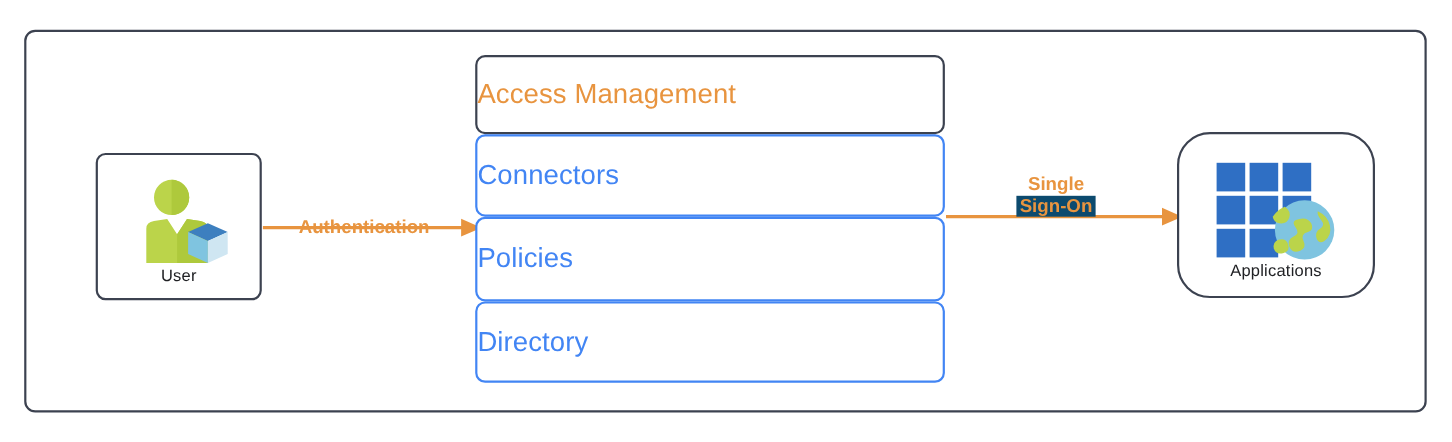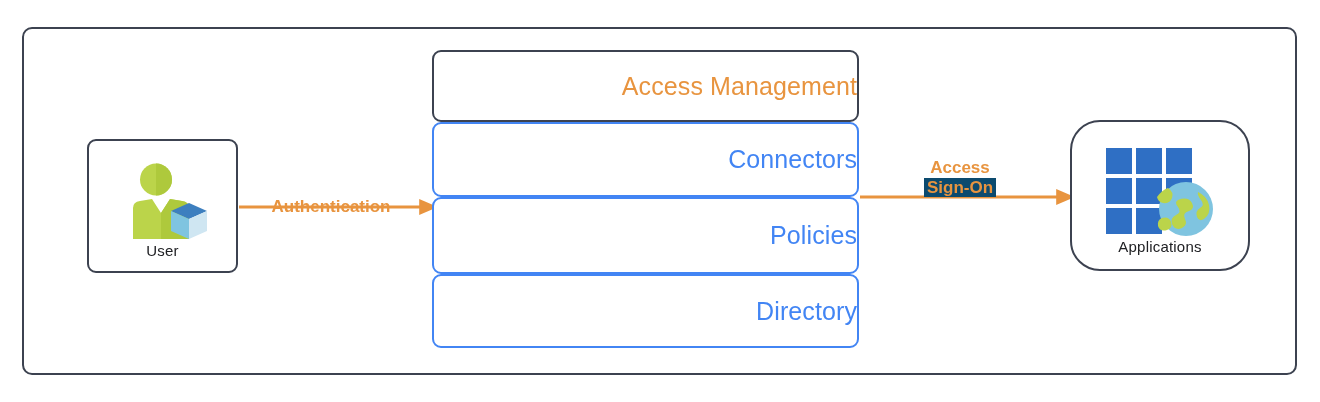--- a/index.html
+++ b/index.html
@@ -88,33 +88,33 @@
     position: relative;
     margin-bottom: 1px;
   }
 
   
   .stack-box {
     left: 432px;
     width: 427px;
     box-sizing: border-box;
     display: flex;
-    align-items: flex-end;
+    align-items: flex-start;
     justify-content: center;
   }
   .stack-label {
     font-size: 25px;
     line-height: 1;
     letter-spacing: 0.1px;
   }
   .label-orange { color: #e8943f; }
   .label-blue   { color: #4285f4; }
 
   .box-access    { top: 50px;  height: 72px; }
-  .box-connectors{ top: 122px; height: 75px; padding-left: 32px; }
+  .box-connectors{ top: 122px; height: 75px; }
   .box-policies  { top: 197px; height: 77px; }
   .box-directory { top: 274px; height: 74px; }
 
   
   .arrow-svg {
     position: absolute;
     left: 0;
     top: 0;
     width: 1320px;
     height: 402px;
@@ -227,17 +227,17 @@
           <path d="M64,76 q7,-2 9,4 q2,6 -4,8 q-7,2 -9,-4 q-1,-6 4,-8 Z" fill="#bbd44a"></path>
         </g>
       </svg>
     </div>
     <div class="node-caption">Applications</div>
   </div>
 
   <div class="arrow-label auth-label">Authentication</div>
 
   <div class="arrow-label sso-label">
-    <span class="sso-line-1">Access</span>
+    <span class="sso-line-1">Single</span>
     <span class="sso-line-2"><span>Sign-On</span></span>
   </div>
 
 </div>
 
 </body></html>

